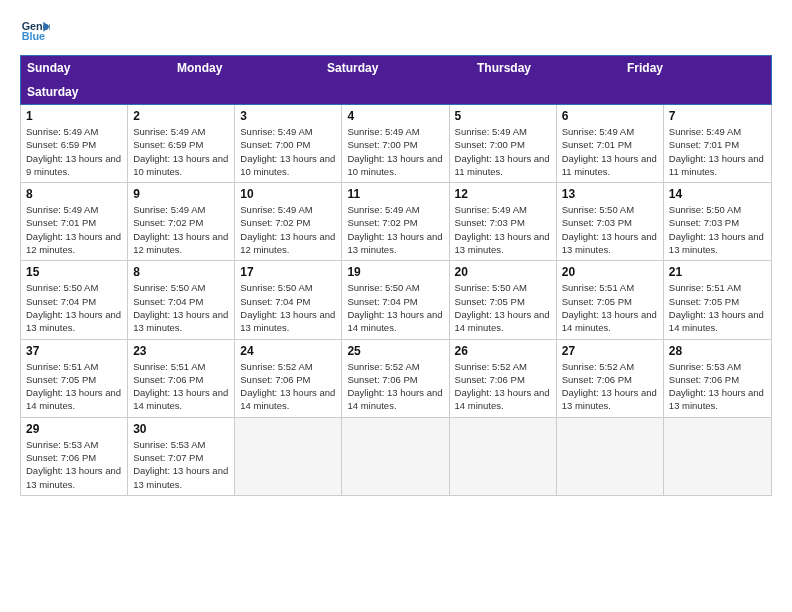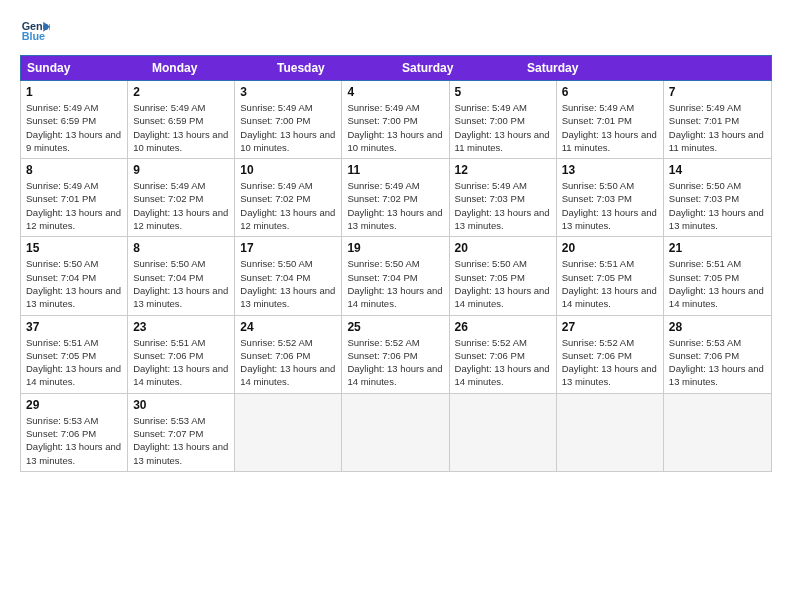--- a/index.html
+++ b/index.html
@@ -44,22 +44,22 @@
       font-size: 14px;
       color: #444;
     }
     .calendar {
       flex: 1;
       display: flex;
       flex-direction: column;
     }
     .cal-header {
       display: grid;
-      grid-template-columns: repeat(6, 1fr);
-      background: #6d28d9;
+      grid-template-columns: repeat(5, 1fr);
+      background: #4c1d95;
     }
     .cal-header-cell {
       color: #fff;
       font-size: 12px;
       font-weight: bold;
       padding: 5px 6px;
       text-align: left;
     }
     .cal-row {
       display: grid;
@@ -129,22 +129,23 @@
     <div class="title-section">
       <div class="main-title"></div>
       <div class="subtitle"></div>
     </div>
   </div>
 
   <div class="calendar">
     <div class="cal-header" id="cal-header-row">
         <div class="cal-header-cell">Sunday</div>
         <div class="cal-header-cell">Monday</div>
-        <div class="cal-header-cell">Tuesday</div>
         <div class="cal-header-cell">Saturday</div>
+        <div class="cal-header-cell">Thursday</div>
+        <div class="cal-header-cell">Friday</div>
         <div class="cal-header-cell">Saturday</div>
       </div>
     <div class="cal-outer" id="cal-body" style="display: flex; flex-direction: column;">
         <div class="cal-row">
           <div class="cal-cell">
             <span class="day-num">1</span>
             <span class="cell-line">Sunrise: 5:49 AM</span>
             <span class="cell-line">Sunset: 6:59 PM</span>
             <span class="cell-line">Daylight: 13 hours and 9 minutes.</span>
           </div>

